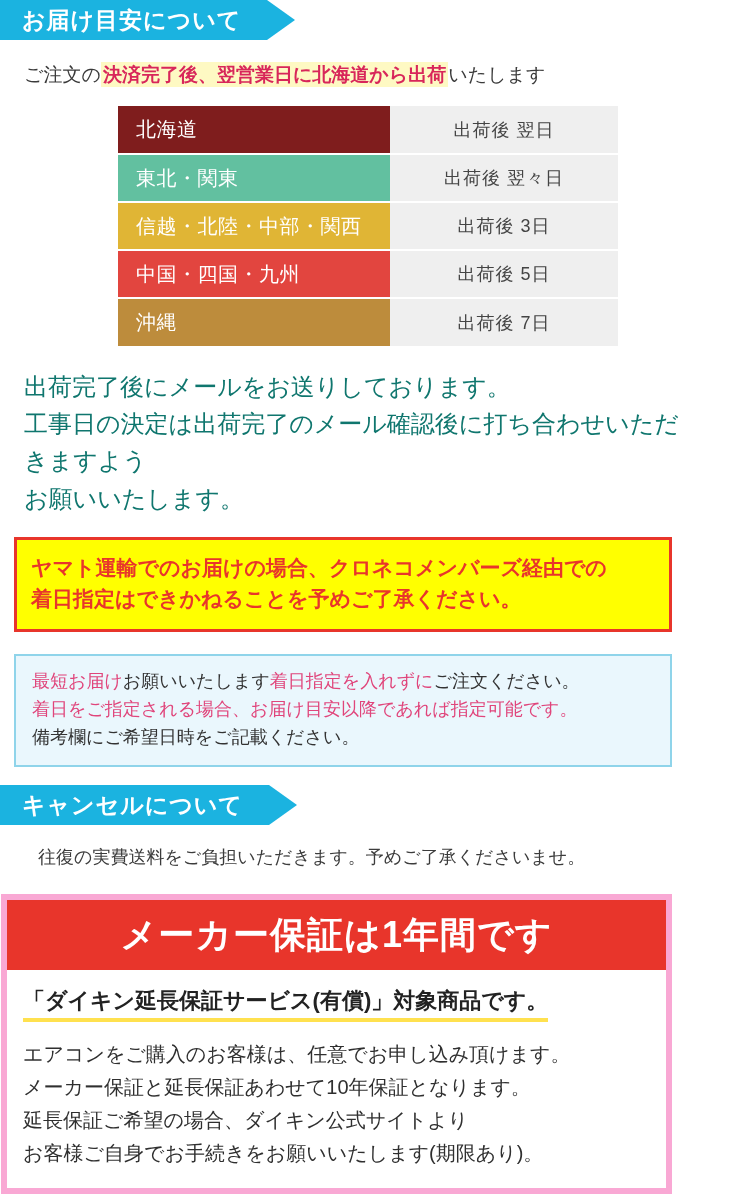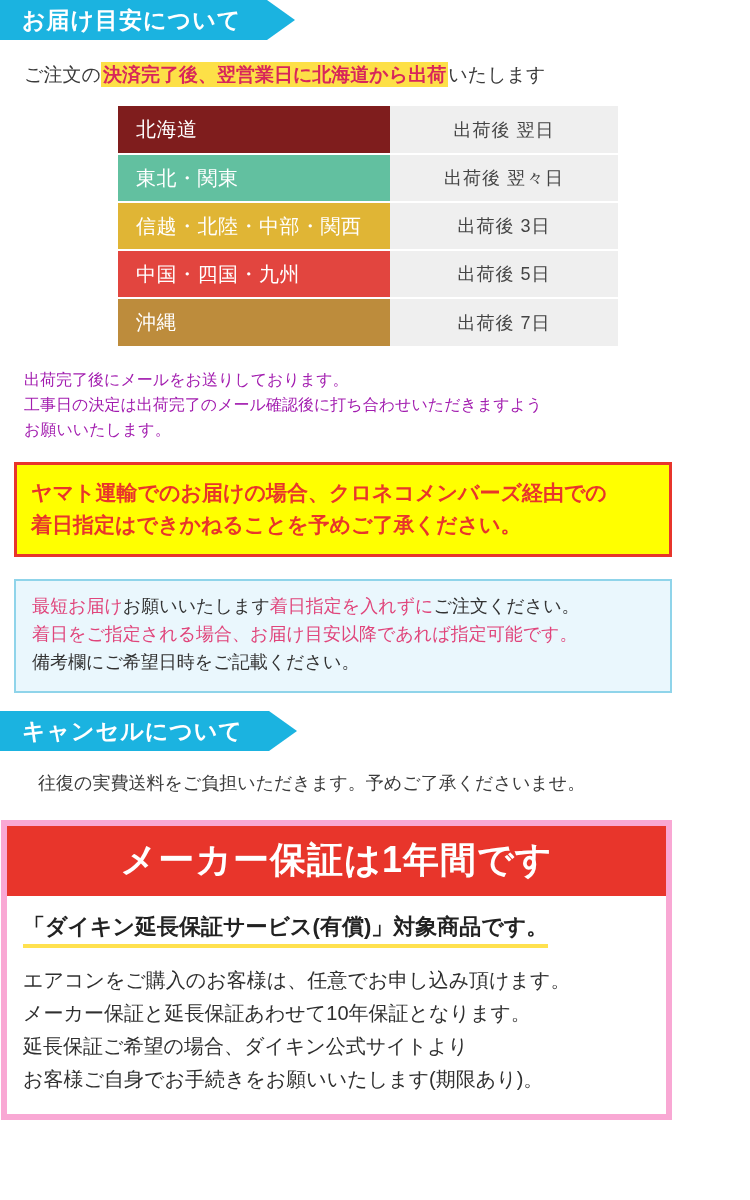--- a/index.html
+++ b/index.html
@@ -55,21 +55,21 @@
   }
 
   
   .lead {
     font-size: 19px;
     color: #3a3a3a;
     padding: 22px 0 0 24px;
     white-space: nowrap;
   }
   .lead .hl {
-    background: #fde047;
+    background: #fef9c3;
     color: #d8265a;
     font-weight: bold;
     padding: 2px 2px;
     text-align: center;
   }
 
   
   .table-wrap {
     margin: 18px 0 0 118px;
     width: 500px;
@@ -98,23 +98,23 @@
     font-size: 18px;
     text-align: center;
     border-bottom: 2px solid #ffffff;
     letter-spacing: 1px;
   }
   tr:last-child td { border-bottom: none; }
 
   
   .note {
     padding: 22px 0 0 24px;
-    font-size: 16px;
+    font-size: 24px;
     line-height: 1.55;
-    color: #a21caf;
+    color: #0f766e;
   }
 
   
   .yellow-box {
     margin: 20px 14px 0 14px;
     background: #ffff00;
     border: 3px solid #e8352b;
     padding: 12px 14px 14px 14px;
   }
   .yellow-box p {

